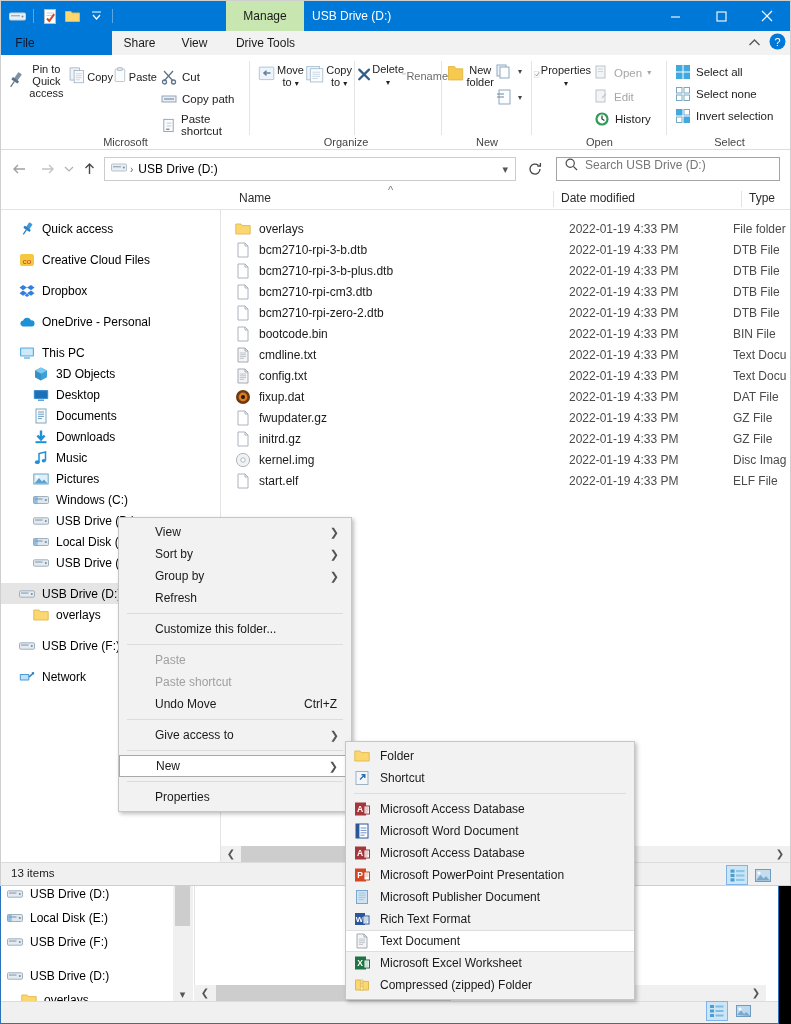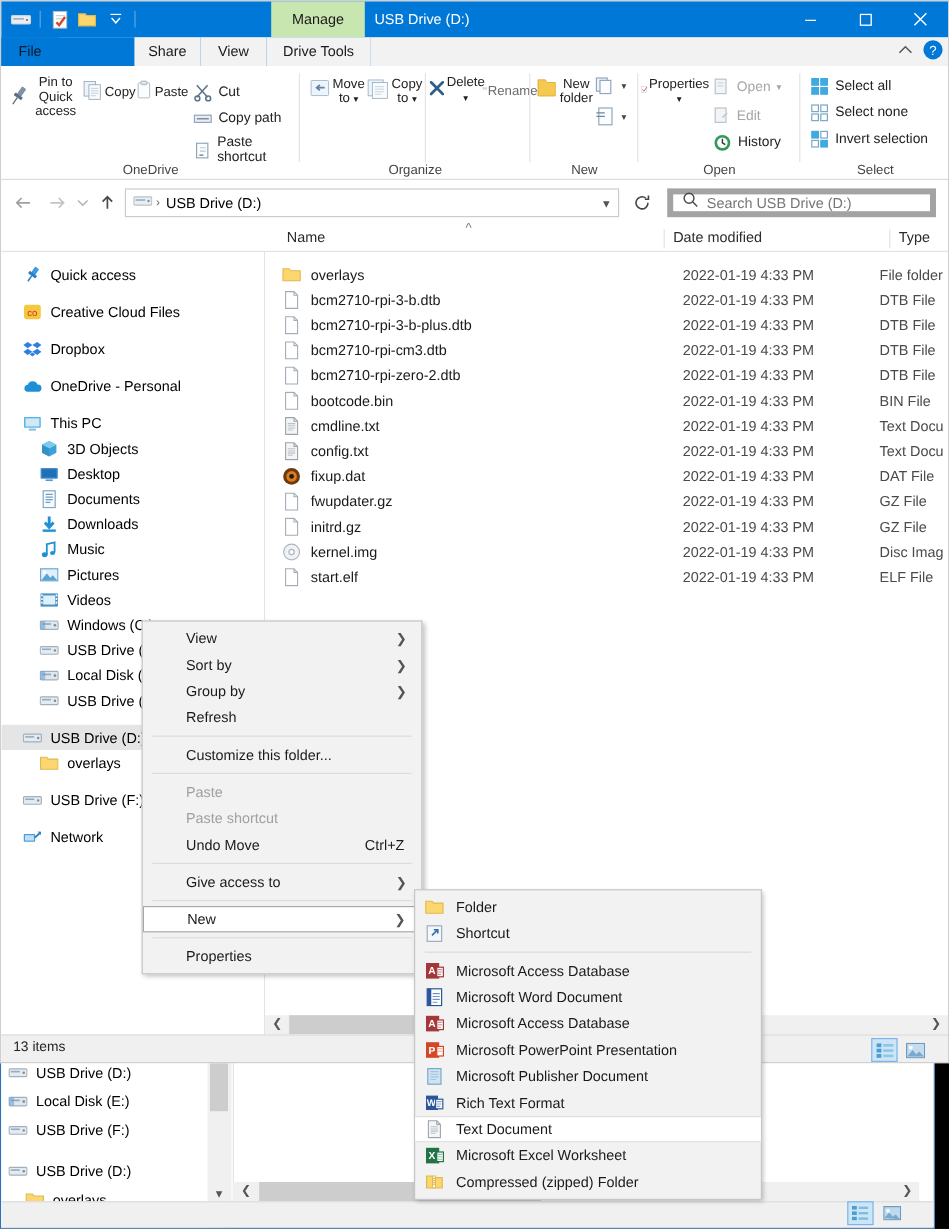--- a/index.html
+++ b/index.html
@@ -72,21 +72,21 @@
   .small-btn { position:absolute; display:flex; align-items:center; gap:5px; font-size:11.5px; color:#222; }
   .small-btn.dim { color:#a6a6a6; }
 
   
   .addrrow { position:relative; height: 38px; background:#fff; }
   .navbtn { position:absolute; top:9px; width:20px; height:20px; display:flex; align-items:center; justify-content:center; color:#6e6e6e; font-size:15px; }
   .addrbox { position:absolute; left:103px; top:7px; width:412px; height:24px; border:1px solid #ccc; background:#fff; display:flex; align-items:center; padding:0 4px; }
   .addr-crumbs { display:flex; align-items:center; gap:4px; font-size:12px; flex:1; }
   .addr-chev { color:#666; font-size:10px; }
   .refreshbtn { position:absolute; left:521px; top:7px; width:26px; height:24px; display:flex; align-items:center; justify-content:center; color:#444; font-size:13px; }
-  .searchbox { position:absolute; left:555px; top:7px; width:224px; height:24px; border:5px solid #a3a3a3; background:#fff; display:flex; align-items:flex-end; gap:7px; padding:0 8px; }
+  .searchbox { position:absolute; left:555px; top:7px; width:224px; height:24px; border:1px solid #a3a3a3; background:#fff; display:flex; align-items:flex-start; gap:7px; padding:0 8px; }
   .searchbox .ph { color:#767676; font-size:12px; }
 
   
   .colhdr { position:relative; height:22px; background:#fff; border-bottom:1px solid #e3e3e3; }
   .colhdr .ch { position:absolute; top:3px; font-size:12px; color:#2b2b2b; }
   .colhdr .sortmark { position:absolute; top:-4px; left:387px; color:#777; font-size:11px; }
   .colsep { position:absolute; top:3px; width:1px; height:16px; background:#e3e3e3; }
 
   
   .body { position:relative; height: 652px; background:#fff; }
@@ -351,21 +351,21 @@
           <span>Copy path</span>
         </div>
         <div class="small-btn" style="left:160px;top:58px;">
           <svg width="16" height="16" viewBox="0 0 16 16">
               <rect x="3" y="2" width="10" height="13" fill="#fbfcfd" stroke="#8fa3b5"></rect>
               <path d="M6 6 H11 M6 9 H11" stroke="#b9c7d4" stroke-width="1"></path>
               <path d="M5.5 12.5 L9 12.5" stroke="#5f7488" stroke-width="1.2"></path>
             </svg>
           <span>Paste shortcut</span>
         </div>
-        <div class="rib-label">OneDrive</div>
+        <div class="rib-label">Microsoft</div>
         <div class="rib-div" style="left:248px;"></div>
       </div>
 
       <div class="rib-group" style="left:249px;width:192px;">
         <div class="big-btn" style="left:6px;width:48px;">
           <svg width="32" height="30" viewBox="0 0 32 30">
               <rect x="5" y="3" width="22" height="19" rx="1" fill="#eef4fa" stroke="#93aec5"></rect>
               <path d="M22 12 L13 12 M16 8.5 L12 12 L16 15.5" stroke="#5b83a6" stroke-width="2.2" fill="none"></path>
             </svg>
           <div class="bt"><span>Move</span><br><span>to</span> <span style="font-size:8px;">▾</span></div>
@@ -655,35 +655,20 @@
     </div>
           <div class="nav-item indent1" style="">
       <span class="ico">
               <svg width="16" height="16" viewBox="0 0 16 16">
                 <rect x="0.8" y="3" width="14.4" height="10" fill="#dff0fa" stroke="#6fa8ce"></rect>
                 <circle cx="4.3" cy="6" r="1.4" fill="#fff"></circle>
                 <path d="M1.5 12.5 L6 7 L9 10.4 L11 8.4 L14.6 12.5 Z" fill="#5aa4d0"></path>
               </svg>
             </span>
       <span>Pictures</span>
-    </div>
-          <div class="nav-item indent1" style="">
-      <span class="ico">
-              <svg width="16" height="16" viewBox="0 0 16 16">
-                <rect x="0.8" y="2.5" width="14.4" height="11" fill="#4a8fc4"></rect>
-                <rect x="3" y="4.2" width="10" height="7.6" fill="#dff0fa"></rect>
-                <rect x="1.3" y="3.4" width="1.3" height="1.6" fill="#fff"></rect>
-                <rect x="1.3" y="6.4" width="1.3" height="1.6" fill="#fff"></rect>
-                <rect x="1.3" y="9.4" width="1.3" height="1.6" fill="#fff"></rect>
-                <rect x="13.4" y="3.4" width="1.3" height="1.6" fill="#fff"></rect>
-                <rect x="13.4" y="6.4" width="1.3" height="1.6" fill="#fff"></rect>
-                <rect x="13.4" y="9.4" width="1.3" height="1.6" fill="#fff"></rect>
-              </svg>
-            </span>
-      <span>Videos</span>
     </div>
           <div class="nav-item indent1" style="">
       <span class="ico">
               <svg width="16" height="16" viewBox="0 0 16 16">
                 <rect x="0.5" y="4.5" width="15" height="7" rx="1" fill="#dfe7ee" stroke="#9fb0bf"></rect>
                 <rect x="2" y="6.3" width="7.5" height="1.4" fill="#98a9b8"></rect>
                 <circle cx="12.8" cy="8" r="1.1" fill="#7b8b99"></circle>
                 <rect x="0.5" y="4.5" width="4.2" height="7" fill="#5d9cd3" opacity="0.55"></rect>
               </svg>
             </span>

